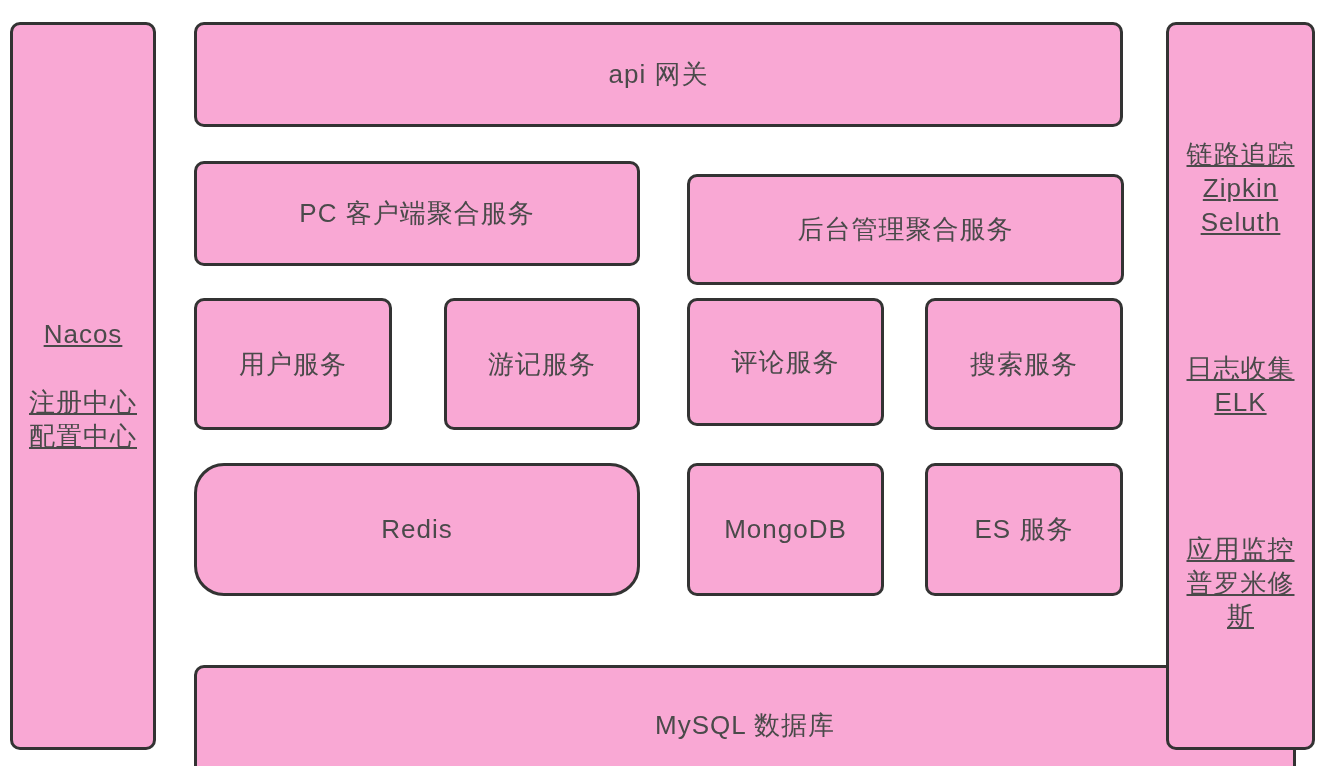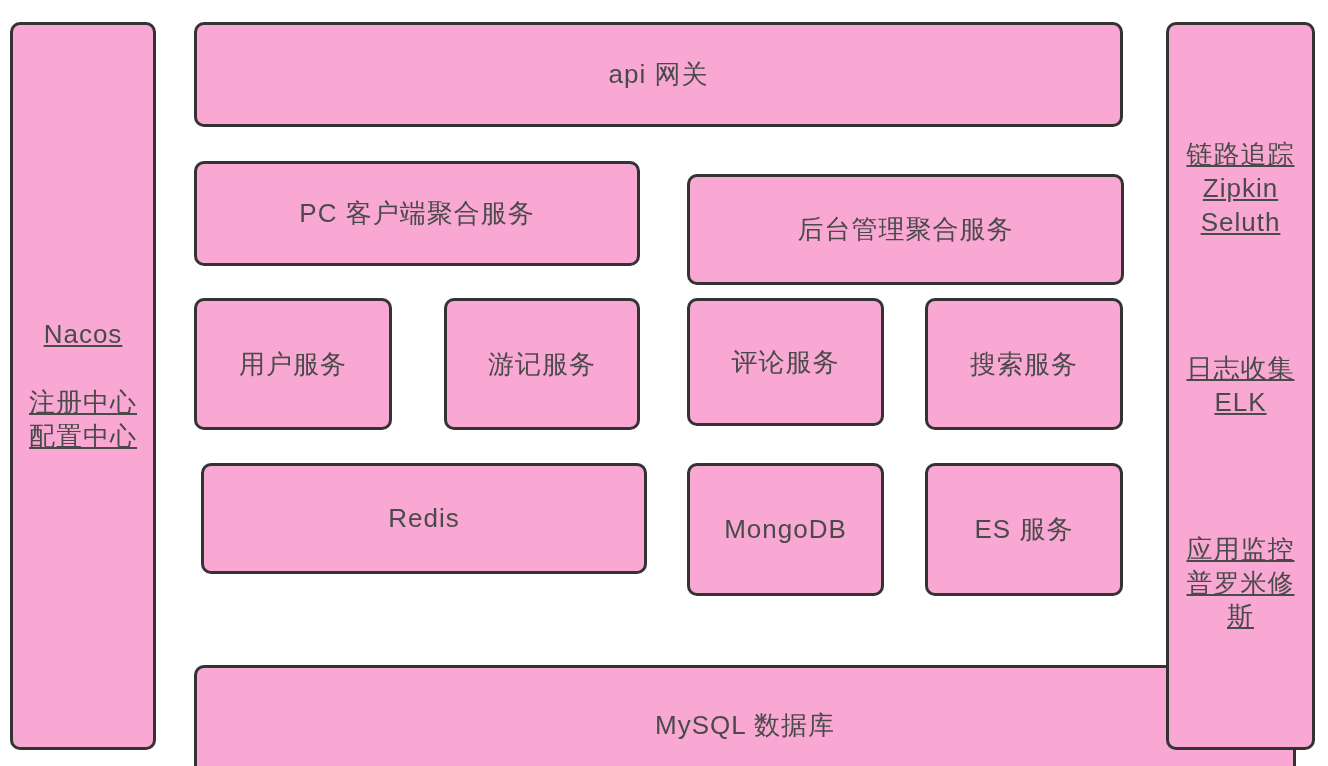--- a/index.html
+++ b/index.html
@@ -45,21 +45,21 @@
 
   
   #node-nacos        { left: 10px;   top: 22px;  width: 146px; height: 728px; }
   #node-api-gateway  { left: 194px;  top: 22px;  width: 929px; height: 105px; }
   #node-pc-agg       { left: 194px;  top: 161px; width: 446px; height: 105px; }
   #node-admin-agg    { left: 687px;  top: 161px; width: 437px; height: 111px; margin-top: 13px; }
   #node-user-svc     { left: 194px;  top: 298px; width: 198px; height: 132px; }
   #node-travel-svc   { left: 444px;  top: 298px; width: 196px; height: 132px; }
   #node-comment-svc  { left: 687px;  top: 298px; width: 197px; height: 128px; }
   #node-search-svc   { left: 925px;  top: 298px; width: 198px; height: 132px; }
-  #node-redis        { left: 201px;  top: 463px; width: 446px; height: 111px; }
+  #node-redis        { left: 194px;  top: 463px; width: 446px; height: 133px; border-radius: 30px; }
   #node-mongodb      { left: 687px;  top: 463px; width: 197px; height: 133px; }
   #node-es-svc       { left: 925px;  top: 463px; width: 198px; height: 133px; }
   #node-mysql        { left: 194px;  top: 665px; width: 1102px; height: 120px; justify-content: center; }
   #node-sidecar      { left: 1166px; top: 22px;  width: 149px; height: 728px; }
 </style>
 </head>
 <body>
 
 <div class="canvas">
 

